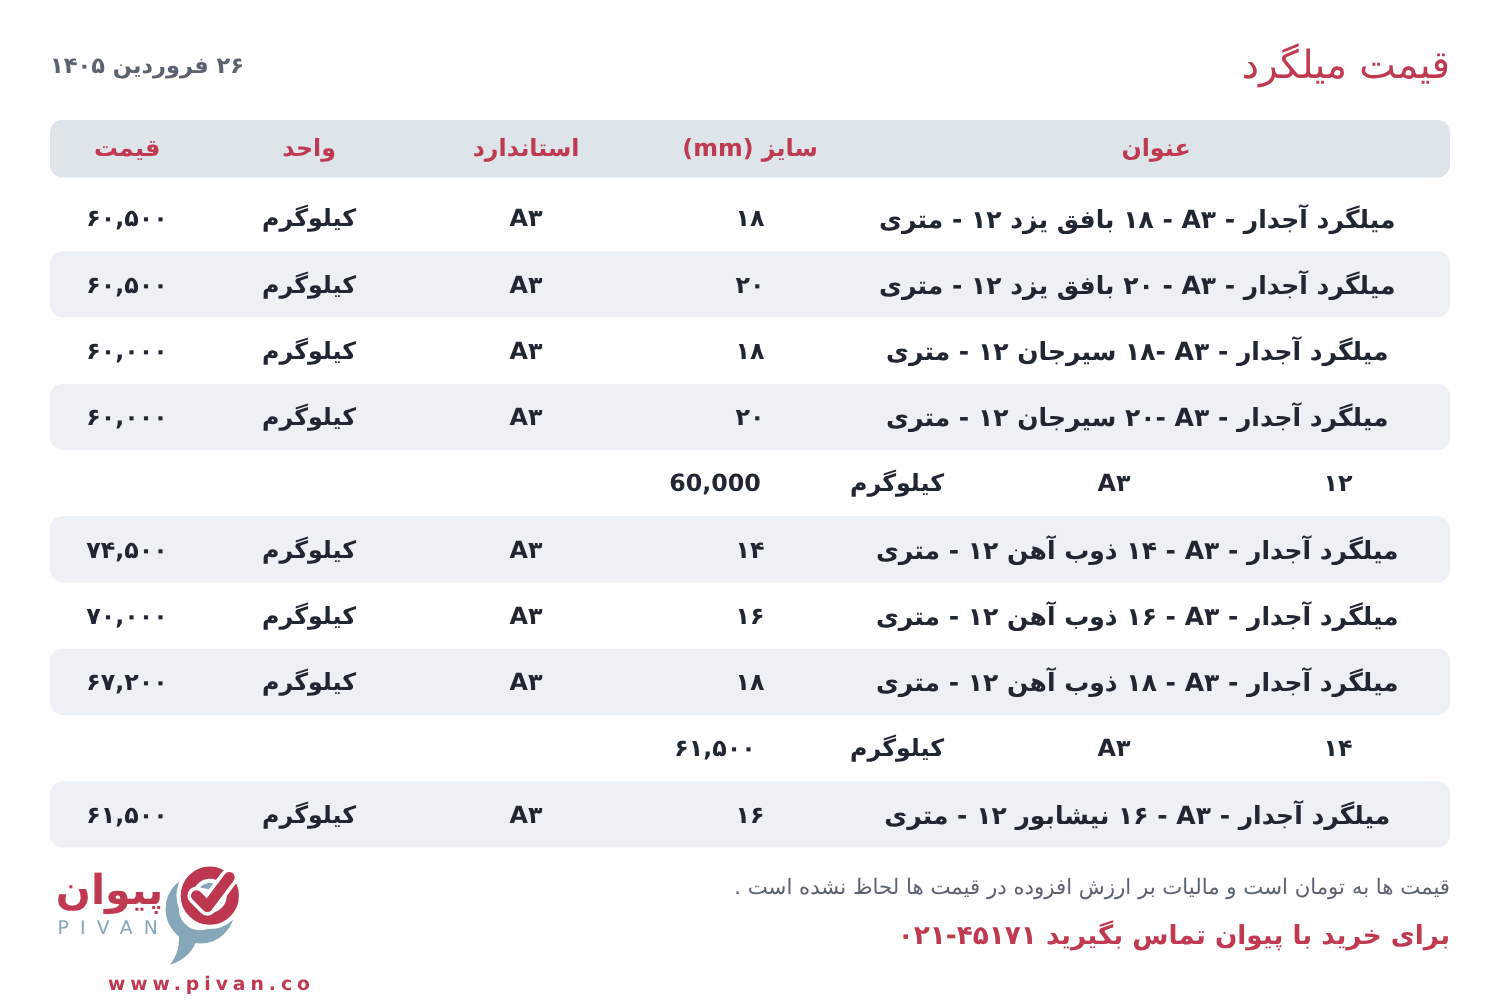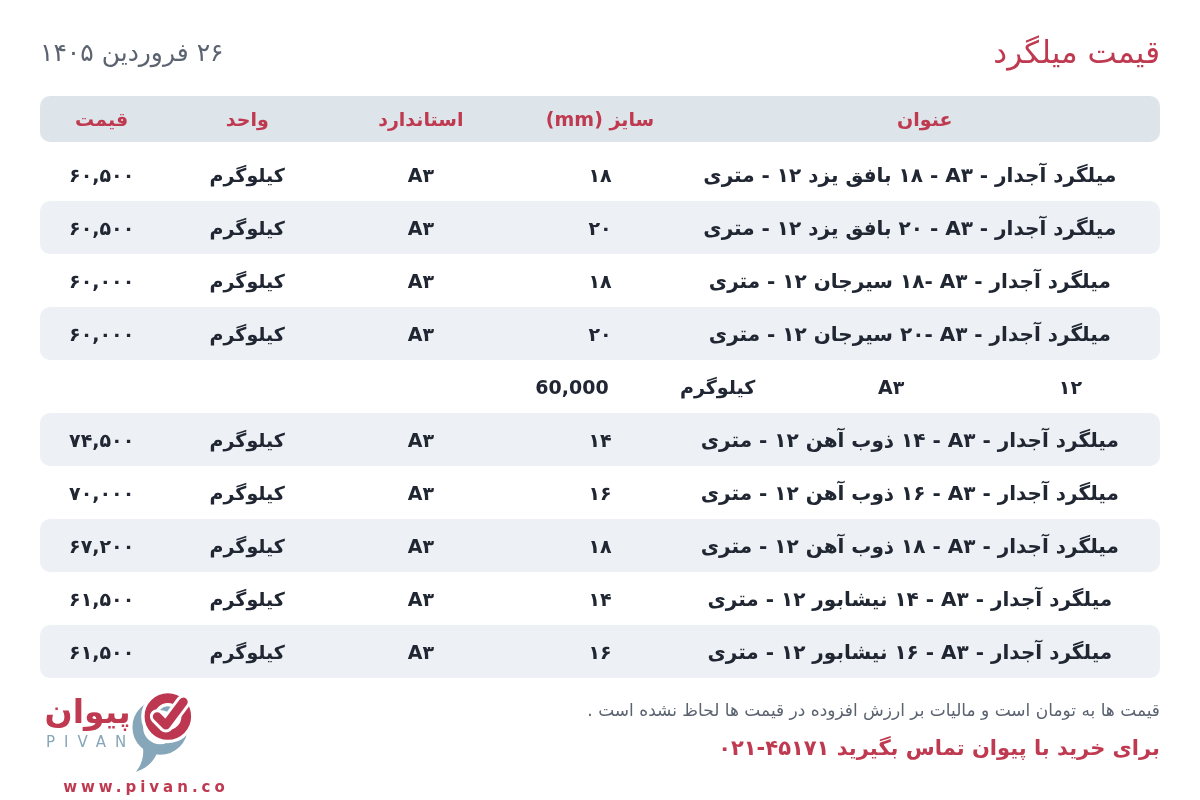--- a/index.html
+++ b/index.html
@@ -12,21 +12,21 @@
   }
   *{margin:0;padding:0;box-sizing:border-box;}
   html,body{background:#fff;}
   body{
     width:1200px;height:800px;overflow:hidden;position:relative;
     font-family:"DejaVu Sans",sans-serif;direction:rtl;
   }
   
   .topbar{display:flex;justify-content:space-between;align-items:center;padding:34px 40px 0;}
   .page-title{color:var(--accent);font-size:31px;font-weight:400;text-align:right;}
-  .page-date{color:var(--gray);font-size:25px;font-weight:400;}
+  .page-date{color:var(--gray);font-size:18px;font-weight:700;}
   
   .price-table{margin:26px 40px 0;}
   .thead{
     height:46px;background:var(--header-bg);border-radius:10px;
     display:flex;align-items:center;margin-bottom:6px;
     color:var(--accent);font-weight:700;font-size:19px;
   }
   .trow{
     height:53px;display:flex;align-items:center;
     color:var(--dark);font-size:19px;font-weight:700;
@@ -37,21 +37,21 @@
   .trow .c-title{text-align:center;padding-right:30px;font-size:20px;}
   .c-size{width:16%;}
   .c-std{width:16%;}
   .c-unit{width:15%;}
   .c-price{width:11%;}
   
   .footer{margin:12px 40px 0;display:flex;justify-content:space-between;align-items:flex-start;}
   .footer-text{text-align:right;}
   .note{color:var(--gray);font-size:17px;font-weight:400;margin-top:10px;}
   .contact{color:var(--accent);font-size:21px;font-weight:700;margin-top:16px;}
-  .logo{width:212px;direction:ltr;text-align:center;}
+  .logo{width:212px;direction:ltr;text-align:right;}
   .logo-top{display:flex;align-items:flex-start;}
   .logo-names{display:flex;flex-direction:column;align-items:center;margin-top:4px;}
   .logo-fa{font-size:33px;font-weight:700;color:var(--accent);line-height:1.1;}
   .logo-en{font-size:15px;color:var(--logo-blue);letter-spacing:9px;margin-top:3px;margin-left:6px;}
   .logo-icon{width:64px;height:86px;margin-left:-4px;flex:0 0 auto;}
   .logo-url{font-size:15px;font-weight:700;color:var(--accent);letter-spacing:4px;margin-top:2px;}
 </style>
 </head>
 <body>
 
@@ -118,21 +118,20 @@
     <div class="cell c-price">۷۰,۰۰۰</div>
   </div>
   <div class="trow alt">
     <div class="cell c-title">میلگرد آجدار - A۳ ‏- ۱۸ ذوب آهن ۱۲ - متری</div>
     <div class="cell c-size">۱۸</div>
     <div class="cell c-std">A۳</div>
     <div class="cell c-unit">کیلوگرم</div>
     <div class="cell c-price">۶۷,۲۰۰</div>
   </div>
   <div class="trow">
-    <div class="cell c-title">میلگرد آجدار - A۳ ‏- ۱۴ نیشابور ۱۲ - متری</div>
     <div class="cell c-size">۱۴</div>
     <div class="cell c-std">A۳</div>
     <div class="cell c-unit">کیلوگرم</div>
     <div class="cell c-price">۶۱,۵۰۰</div>
   </div>
   <div class="trow alt">
     <div class="cell c-title">میلگرد آجدار - A۳ ‏- ۱۶ نیشابور ۱۲ - متری</div>
     <div class="cell c-size">۱۶</div>
     <div class="cell c-std">A۳</div>
     <div class="cell c-unit">کیلوگرم</div>

